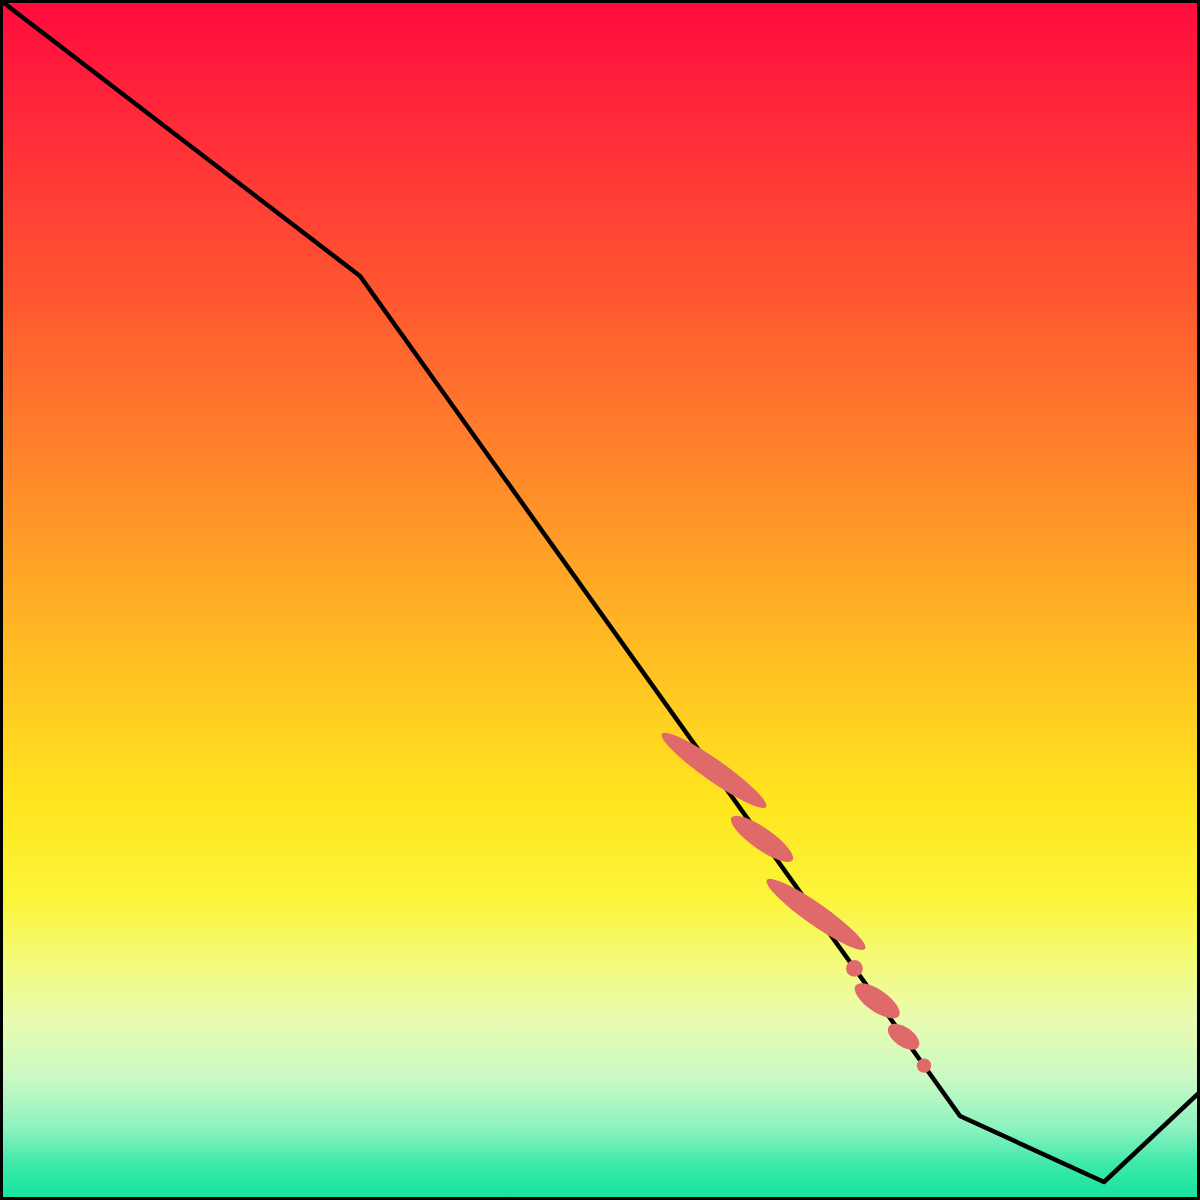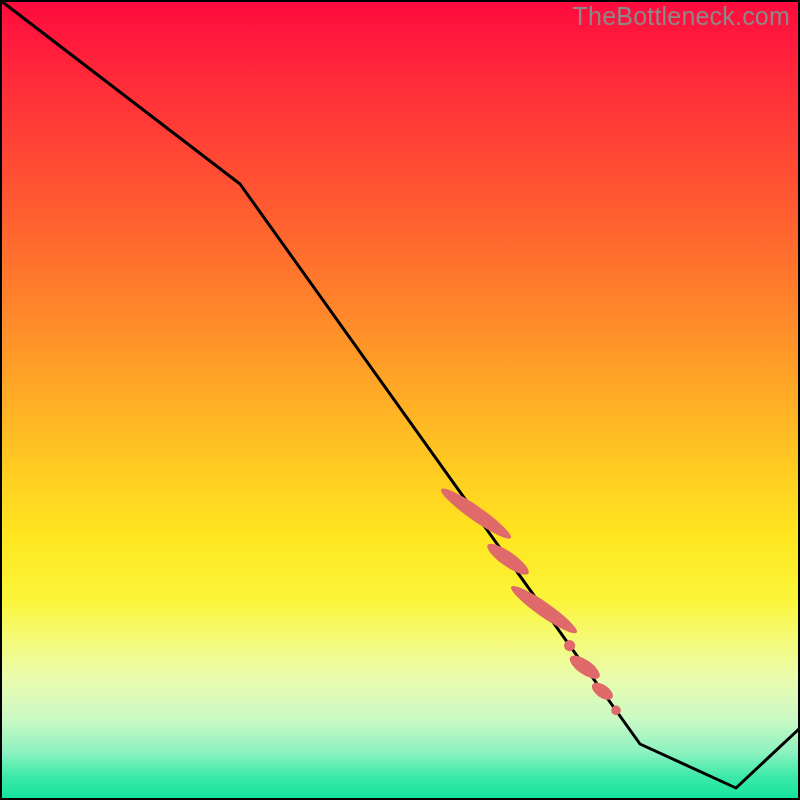--- a/index.html
+++ b/index.html
@@ -76,14 +76,13 @@
         <ellipse cx="544.0" cy="609.6" rx="7.2" ry="40.0" fill="#e06a6a" transform="rotate(-55 544.0 609.6)"></ellipse>
         <ellipse cx="569.6" cy="645.6" rx="5.6" ry="5.6" fill="#e06a6a"></ellipse>
         <ellipse cx="584.8" cy="667.2" rx="7.2" ry="17.6" fill="#e06a6a" transform="rotate(-55 584.8 667.2)"></ellipse>
         <ellipse cx="602.4" cy="691.2" rx="6.4" ry="12.0" fill="#e06a6a" transform="rotate(-55 602.4 691.2)"></ellipse>
         <ellipse cx="616.0" cy="710.4" rx="4.8" ry="4.8" fill="#e06a6a"></ellipse>
       </g>
   </svg>
 
   <div class="frame"></div>
 
-  <div class="watermark">TheBottleneck.com</div>
 </div>
 
 </body></html>

